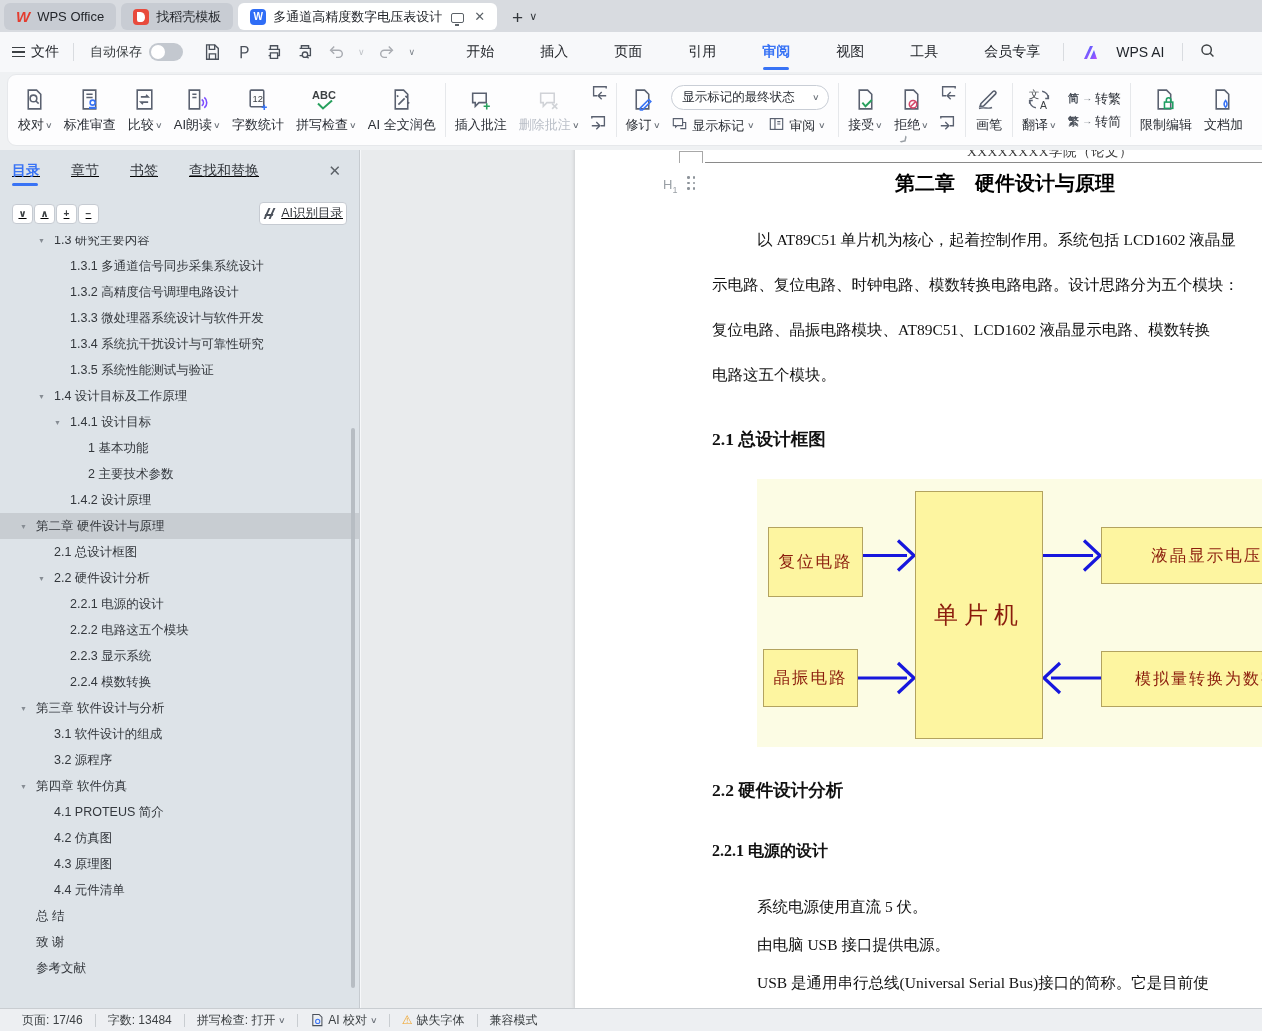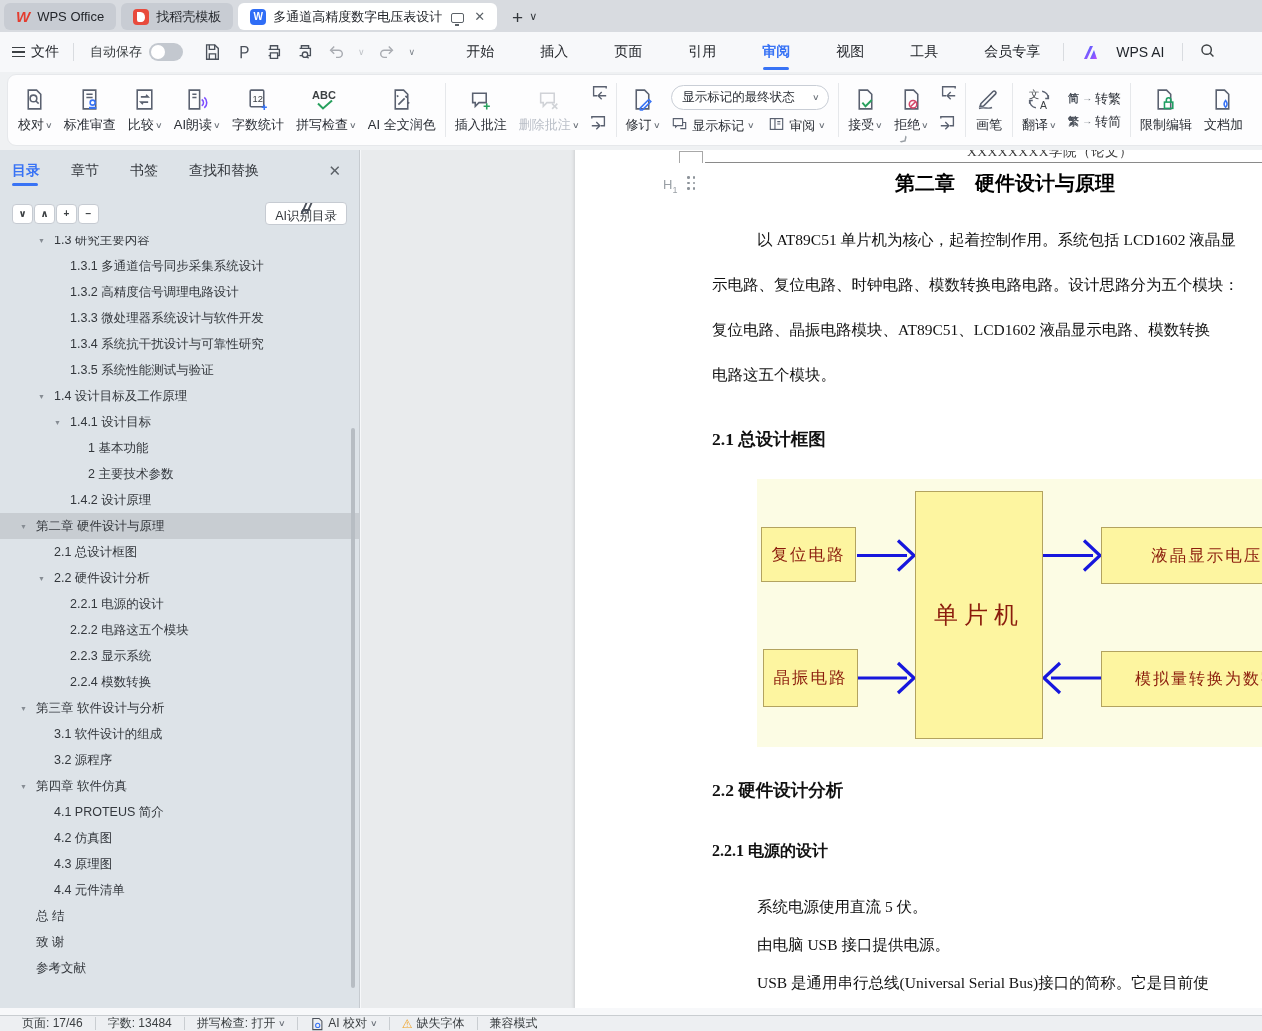--- a/index.html
+++ b/index.html
@@ -58,29 +58,29 @@
   .sbtn { display:flex; align-items:center; gap:4px; font-size:13px; color:#2a2e35; }
   .tr-stack { display:flex; flex-direction:column; gap:5px; padding:0 6px; }
   .trow { display:flex; align-items:center; gap:4px; font-size:13px; color:#2a2e35; }
   .hanzi { font-size:11px; color:#4a505a; font-weight:bold; }
   .expand-arrow { position:absolute; left:893px; top:60px; font-size:8px; color:#9aa0a6; transform:rotate(45deg); }
 
   
   .main { position:absolute; left:0; top:150px; width:100%; height:858px; }
 
   
-  .sidebar { position:absolute; left:0; top:0; width:360px; height:100%; background:#dde3e8; border-right:1px solid #c6cbd0; }
+  .sidebar { position:absolute; left:0; top:0; width:360px; height:100%; background:#dde3e8; border-right:1px solid #c6cbd0;text-decoration:underline; }
   .sb-tabs { display:flex; align-items:center; height:42px; padding:0 12px; font-size:14px; color:#33373c; position:relative; }
   .sb-tab { margin-right:31px; position:relative; height:42px; display:flex; align-items:center; }
   .sb-tab.active { color:#3873f5; font-weight:bold; }
   .sb-tab.active::after { content:""; position:absolute; left:0; bottom:6px; width:26px; height:3px; background:#3873f5; border-radius:2px; }
   .sb-close { position:absolute; right:18px; top:12px; font-size:15px; color:#5c6268; }
   .sb-toolrow { display:flex; align-items:center; padding:10px 12px 0 12px; }
   .sqbtn { width:21px; height:20px; background:#fff; border:1px solid #c6cbd2; border-radius:4px; font-size:10px; color:#3c4043; display:flex; align-items:center; justify-content:center; margin-right:1px; font-weight:bold; }
-  .aibtn { margin-left:auto; height:23px; background:#fff; border:1px solid #c6cbd2; border-radius:4px; display:flex; align-items:center; gap:5px; padding:0 9px; font-size:12.5px; color:#33373c;flex-direction:column; }
+  .aibtn { margin-left:auto; height:23px; background:#fff; border:1px solid #c6cbd2; border-radius:4px; display:flex; align-items:center; gap:5px; padding:0 3px; font-size:12.5px; color:#33373c; }
   .ai-mark { display:inline-block; width:13px; height:11px; position:relative; }
   .ai-mark i { position:absolute; width:2.2px; height:11px; background:#4a505a; transform:skewX(-24deg); }
   .ai-mark i:nth-child(1){ left:3px; } .ai-mark i:nth-child(2){ left:8px; }
   .ai-mark::after { content:""; position:absolute; left:2px; top:6px; width:8px; height:2px; background:#4a505a; transform:skewX(-24deg); }
   .toc-list { position:absolute; left:0; top:86px; bottom:0; width:100%; overflow:hidden; }
   .toc-row { display:flex; align-items:center; height:26px; font-size:12.5px; color:#33373c; white-space:nowrap; }
   .toc-row:first-child { margin-top:-9px; }
   .toc-row.sel { background:#c8cdd2; }
   .lv1{ padding-left:36px; } .lv2{ padding-left:54px; } .lv3{ padding-left:70px; } .lv4{ padding-left:88px; }
   .tarr { display:inline-block; width:16px; margin-left:-16px; font-size:7px; color:#868c93; }
@@ -100,29 +100,29 @@
   .intro { position:absolute; left:137px; top:87px; width:810px; font-size:15.5px; line-height:45px; white-space:nowrap; }
   .intro div:first-child { padding-left:45px; }
   .h21 { position:absolute; left:137px; top:297px; font-size:17.5px; font-weight:bold; }
   .h22 { position:absolute; left:137px; top:648px; font-size:17.5px; font-weight:bold; }
   .h221 { position:absolute; left:137px; top:711px; font-size:16px; font-weight:bold; }
   .power { position:absolute; left:182px; top:758px; width:770px; font-size:15.5px; line-height:38px; white-space:nowrap; }
 
   
   .diagram { position:absolute; left:182px; top:349px; width:568px; height:268px; background:#fcfce4; }
   .dbox { position:absolute; background:#fdf5a0; border:1.5px solid #b3a35f; color:#8b1c0c; display:flex; align-items:center; justify-content:center; font-size:16.5px; letter-spacing:2px; white-space:nowrap; overflow:hidden; }
-  .dbox.reset   { left:4px;   top:48px;  width:95px;  height:55px; }
+  .dbox.reset   { left:11px;   top:48px;  width:95px;  height:70px; }
   .dbox.crystal { left:6px;   top:170px; width:95px;  height:58px; }
   .dbox.mcu     { left:158px; top:12px;  width:128px; height:248px; font-size:24px; letter-spacing:6px;font-family:Liberation Serif, serif; }
   .dbox.lcd     { left:344px; top:48px;  width:230px; height:57px; }
   .dbox.adc     { left:344px; top:172px; width:230px; height:56px; font-size:16px; }
   .dsvg { position:absolute; left:0; top:0; }
 
   
-  .statusbar { position:absolute; left:0; bottom:0; width:100%; height:16px; background:#edeff2; border-top:1px solid #c9cdd1; display:flex; align-items:center; font-size:12px; color:#3c4043; padding-left:10px; }
+  .statusbar { position:absolute; left:0; bottom:0; width:100%; height:23px; background:#edeff2; border-top:1px solid #c9cdd1; display:flex; align-items:center; font-size:12px; color:#3c4043; padding-left:10px; }
   .st-item { display:flex; align-items:center; gap:4px; padding:0 12px; white-space:nowrap; }
   .st-div { width:1px; height:13px; background:#c9cdd1; }
   .warn { color:#f0a020; font-size:12px; }
   .st-caret { font-size:8px; color:#6a7078; transform:scaleX(1.3); }
 </style>
 </head>
 <body>
 
 <div class="app">
 

